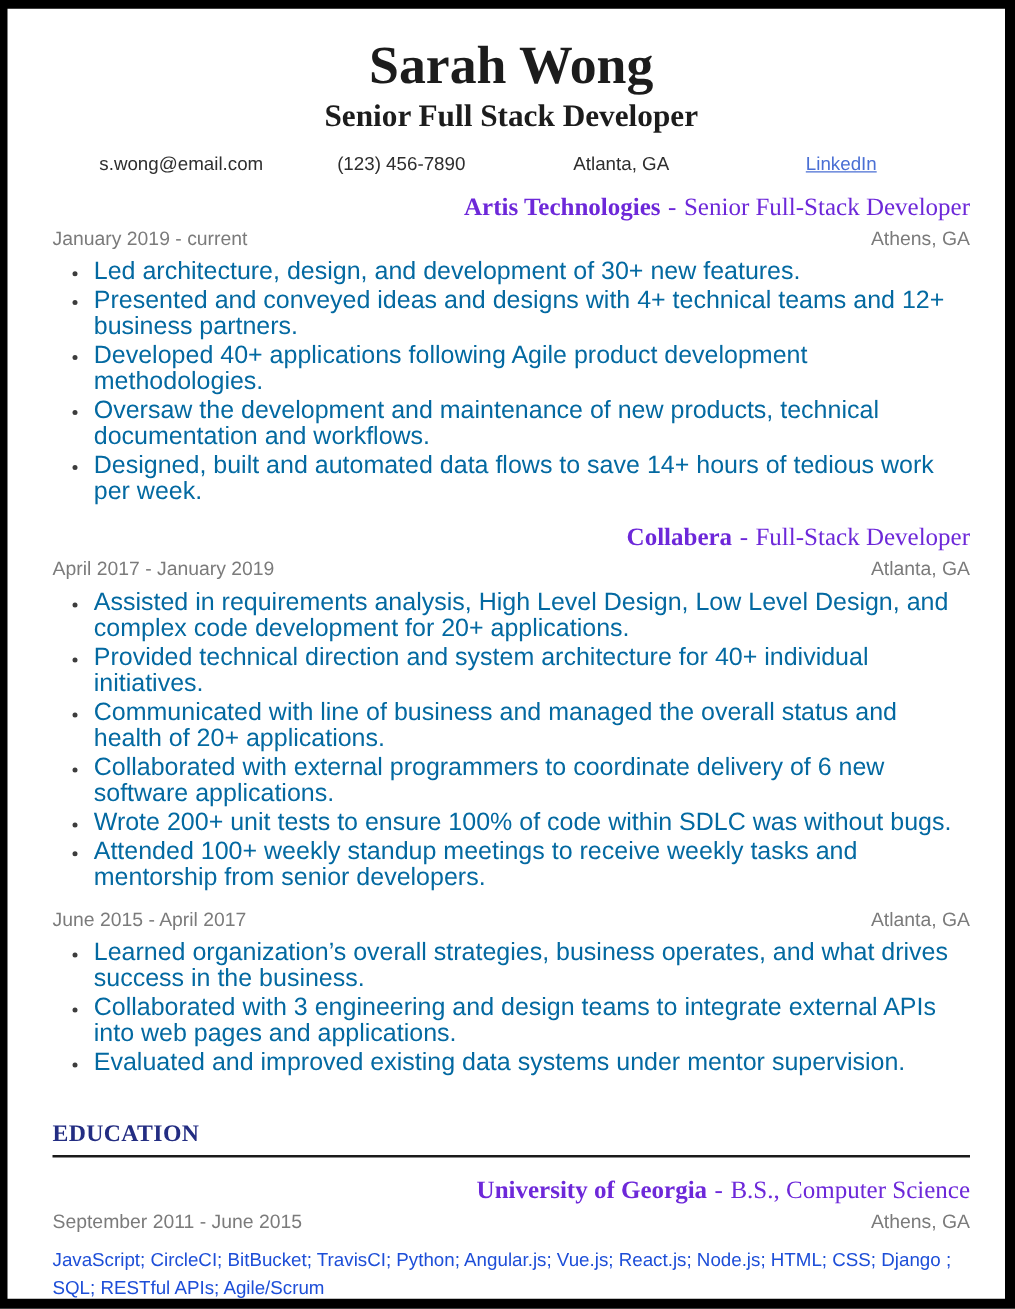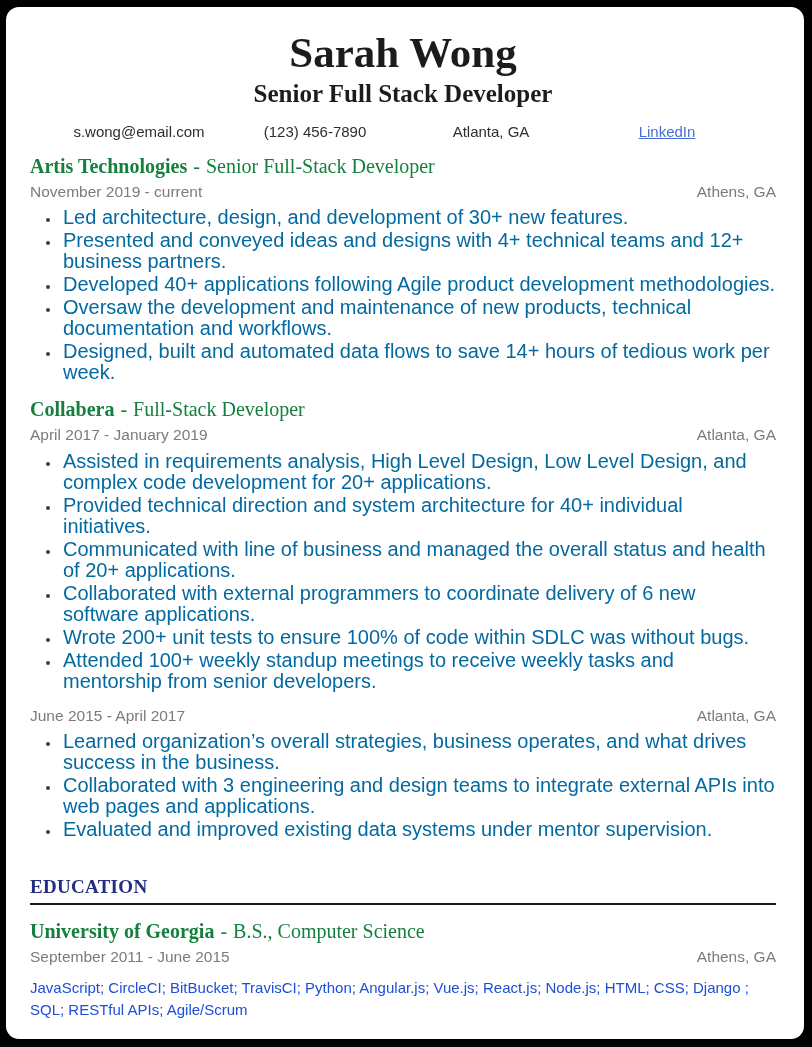--- a/index.html
+++ b/index.html
@@ -8,23 +8,22 @@
     width: 812px;
     height: 1047px;
     background: #000000;
     padding: 7px 8px 8px 6px;
     font-family: "Liberation Sans", "DejaVu Sans", sans-serif;
   }
   .page {
     background: #ffffff;
     width: 100%;
     height: 100%;
-    padding: 22px 28px 0 24px;
+    padding: 22px 28px 0 36px;
     overflow: hidden;
-    border-radius: 13px;
   }
 
   
   .name {
     text-align: center;
     font-family: "Liberation Serif", "DejaVu Serif", serif;
     font-weight: 700;
     font-size: 43px;
     line-height: 1.1;
     color: #1c1c1c;
@@ -66,22 +65,23 @@
     padding-bottom: 5px;
     margin: 36px 0 0 0;
   }
   .section-heading.first { margin-top: 20px; }
 
   
   .entry { margin-top: 14px; }
   .entry-head {
     font-family: "Liberation Serif", "DejaVu Serif", serif;
     font-size: 20px;
-    color: #15803d;
+    color: #6d28d9;
     line-height: 1.2;
+    text-align: right;
   }
   .company { font-weight: 700; }
   .sep { margin: 0 6px; }
   .meta-row {
     display: flex;
     justify-content: space-between;
     color: #7b7b7b;
     font-size: 15.5px;
     margin-top: 4px;
     line-height: 1.25;
@@ -117,21 +117,21 @@
     <span class="contact-item">Atlanta, GA</span>
     <span class="contact-item link">LinkedIn</span>
   </div>
 
 
   <div class="entry">
     <div class="entry-head">
       <span class="company">Artis Technologies</span><span class="sep">-</span><span class="role">Senior Full-Stack Developer</span>
     </div>
     <div class="meta-row">
-      <span>November 2019 - current</span>
+      <span>January 2019 - current</span>
       <span>Athens, GA</span>
     </div>
     <ul class="bullets">
       <li>Led architecture, design, and development of 30+ new features.</li>
       <li>Presented and conveyed ideas and designs with 4+ technical teams and 12+ business partners.</li>
       <li>Developed 40+ applications following Agile product development methodologies.</li>
       <li>Oversaw the development and maintenance of new products, technical documentation and workflows.</li>
       <li>Designed, built and automated data flows to save 14+ hours of tedious work per week.</li>
     </ul>
   </div>

